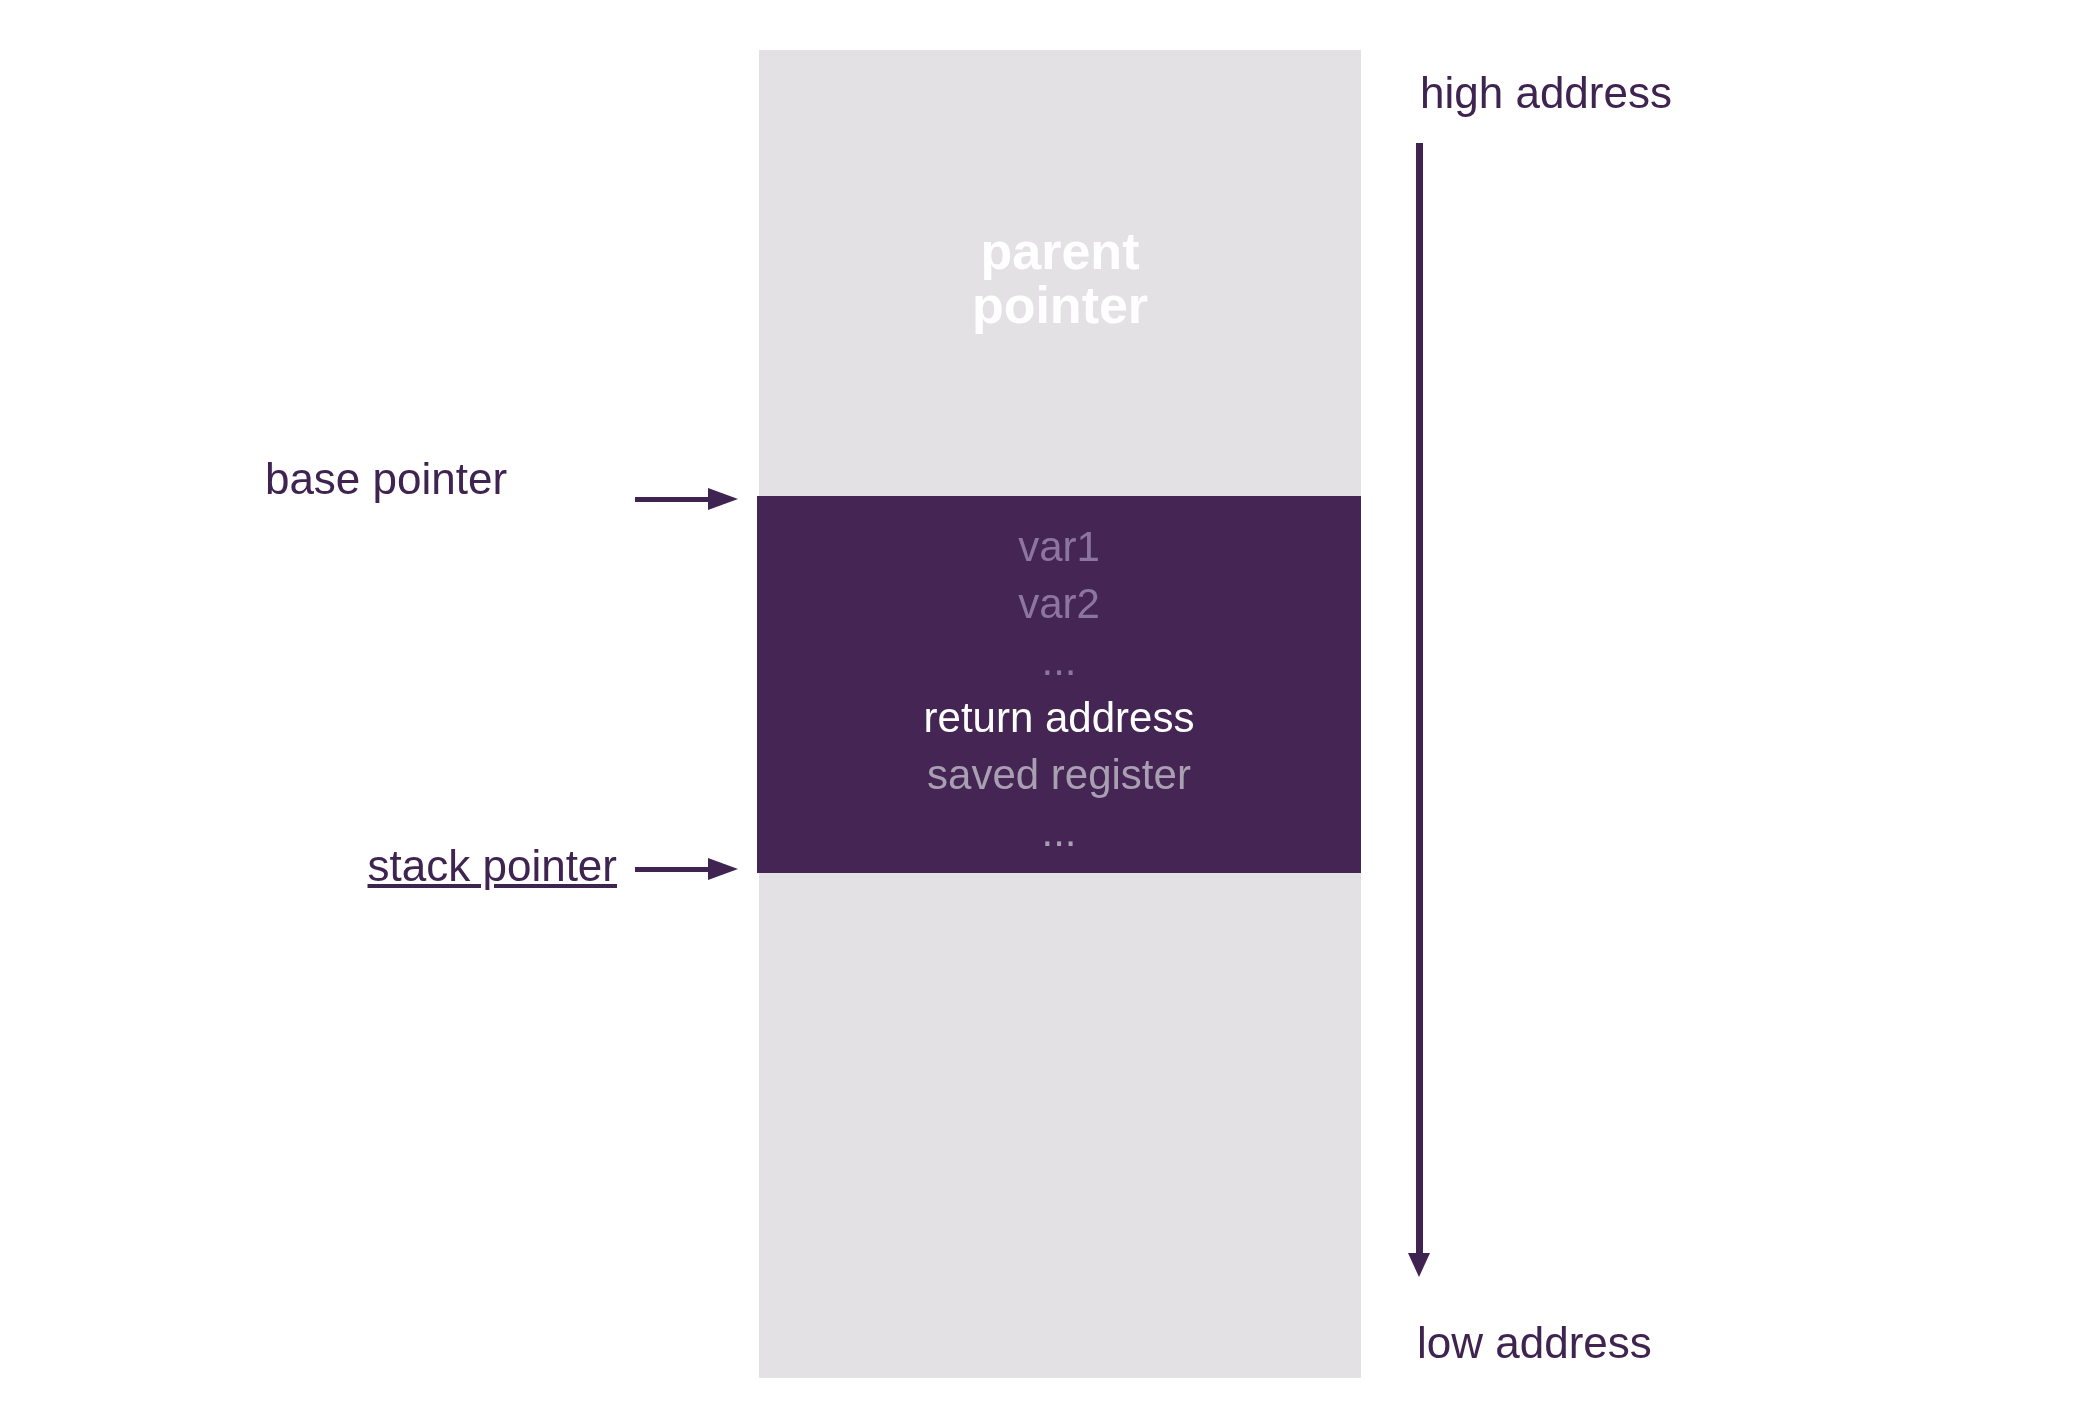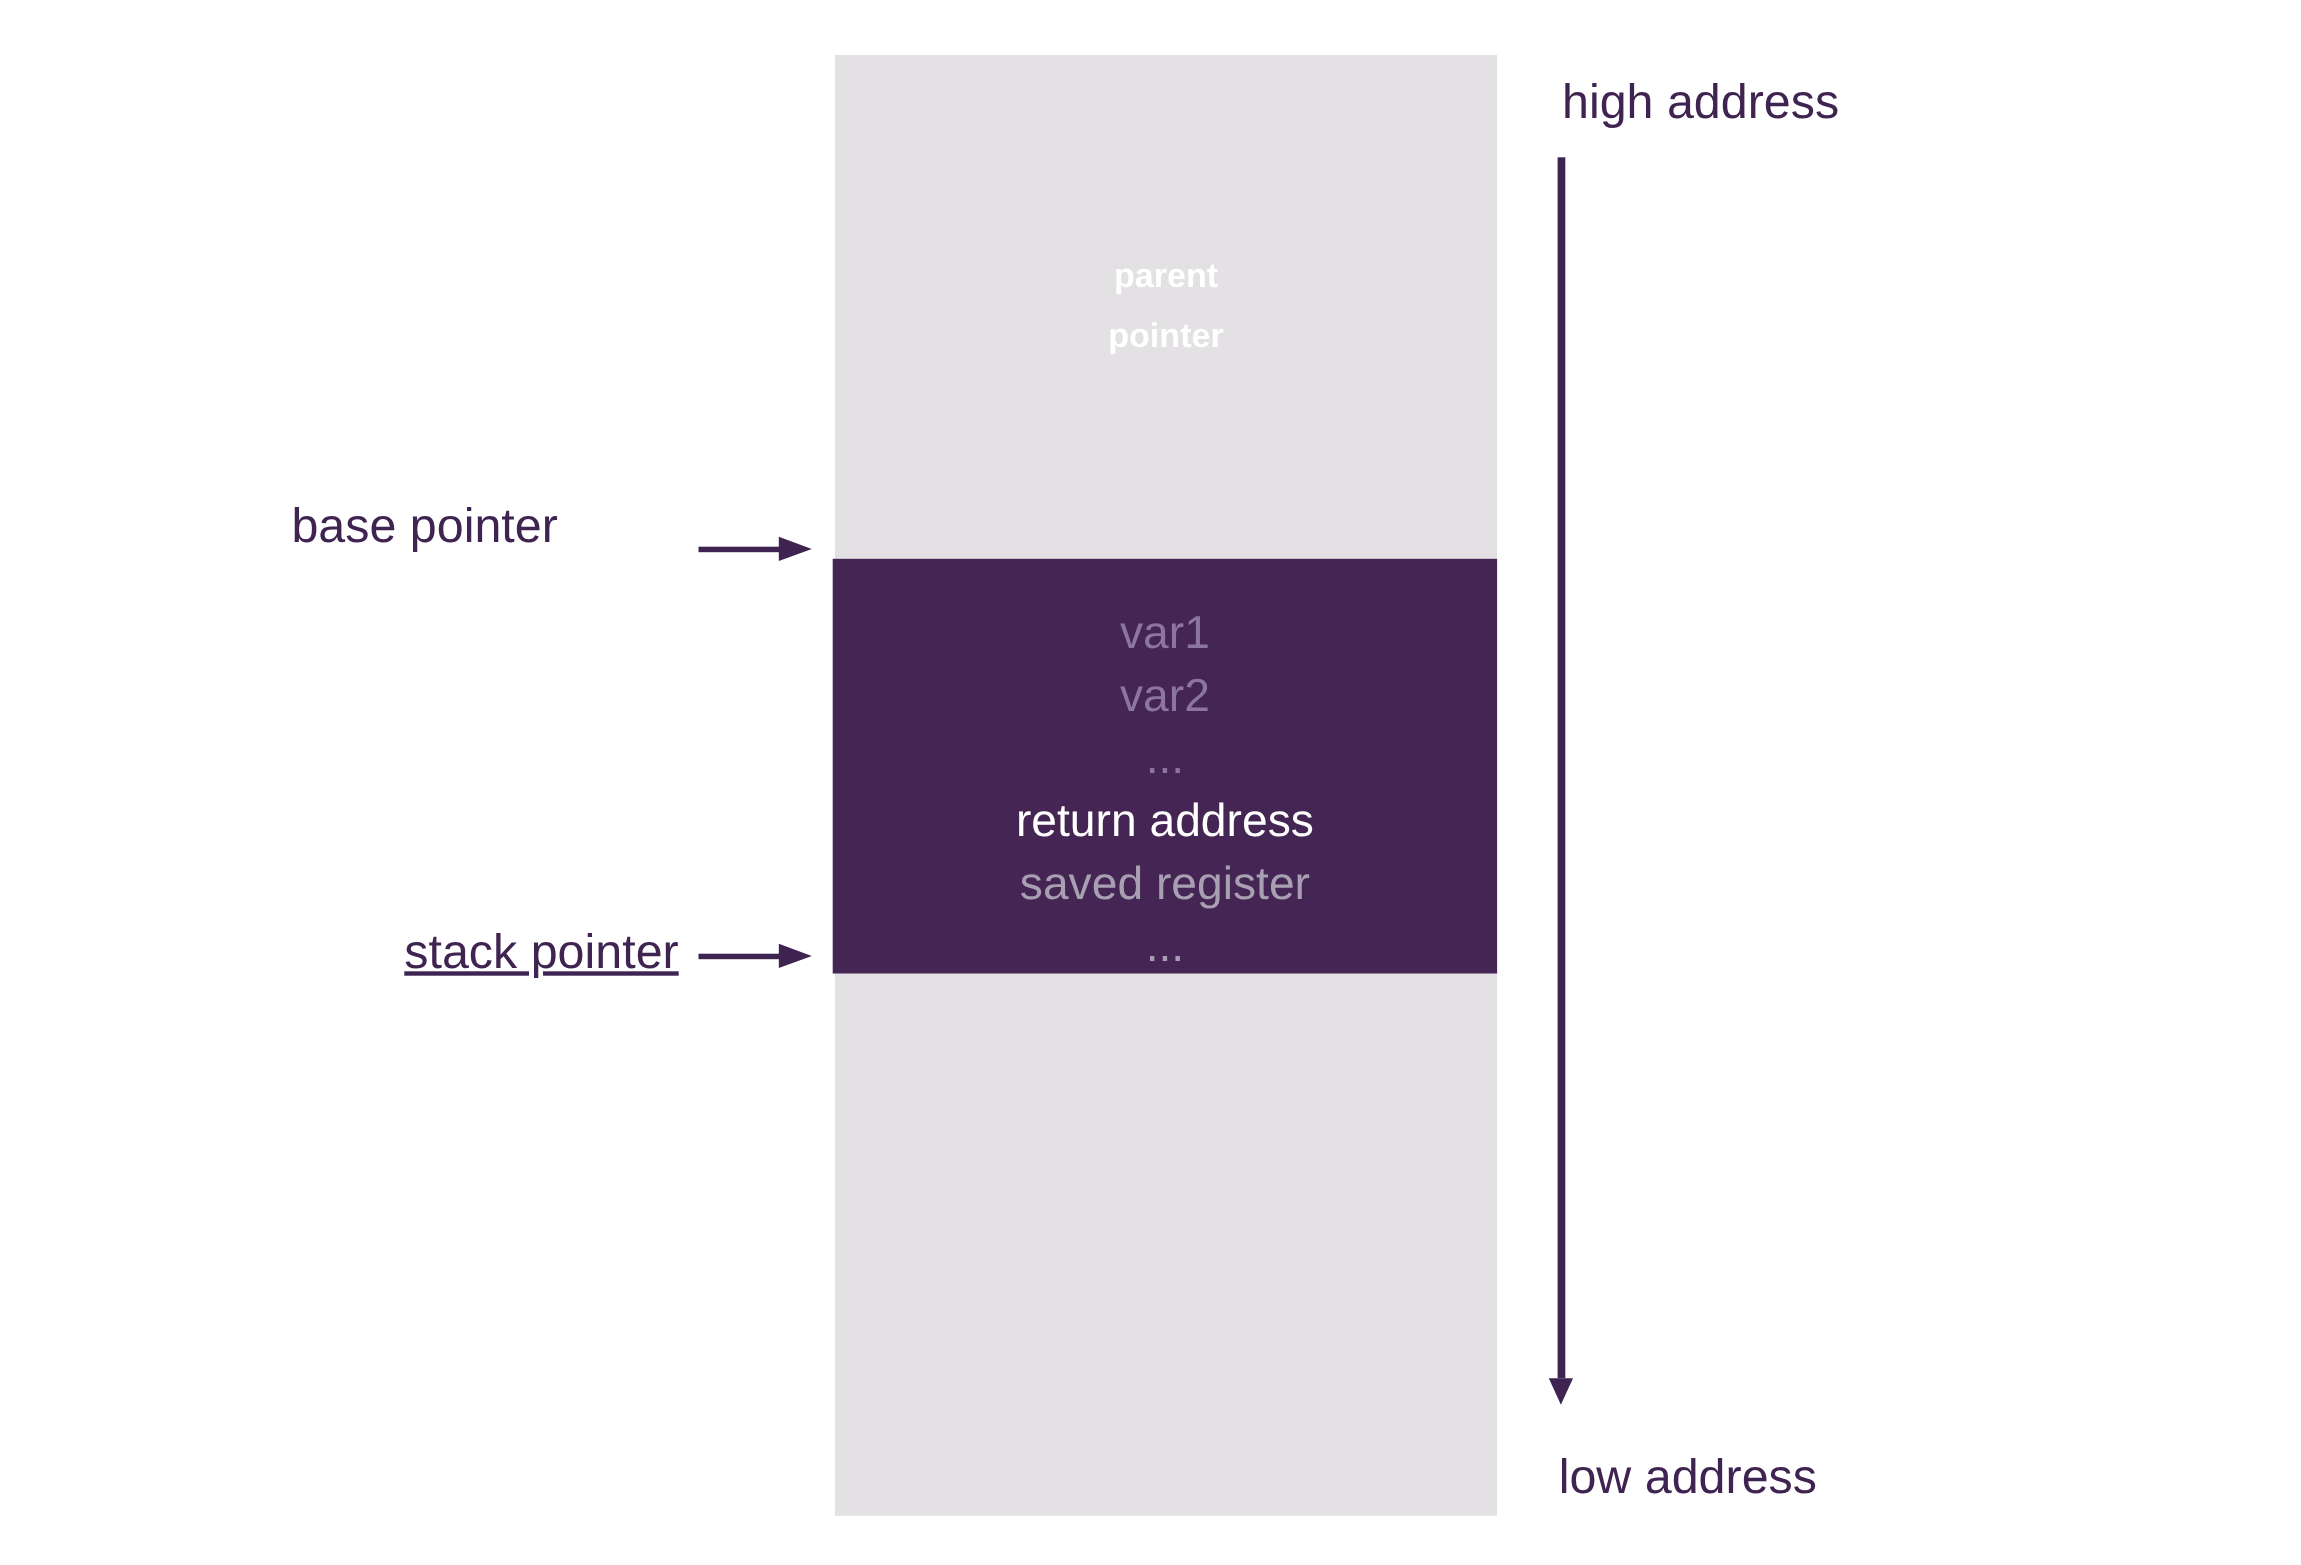--- a/index.html
+++ b/index.html
@@ -19,33 +19,33 @@
     width: 602px; height: 1328px;
     background: var(--column-gray, #e3e1e4);
   }
 
   
   .parent-frames {
     position: absolute;
     left: 759px; top: 224px;
     width: 602px;
     text-align: center;
-    font-size: 31px;
+    font-size: 52px;
     font-weight: 600;
     line-height: 54px;
     color: var(--white-text, #ffffff);
   }
 
   
   .stack-frame {
     position: absolute;
-    left: 757px; top: 508px;
+    left: 757px; top: 496px;
     width: 604px; height: 377px;
     box-sizing: border-box;
-    padding-top: 38px;
+    padding-top: 22px;
     background: var(--frame-purple, #452553);
     text-align: center;
     font-size: 42px;
     line-height: 57px;
   }
   .stack-frame .row.muted  { color: var(--muted-text, #8c76a1); }
   .stack-frame .row.bright { color: var(--white-text, #ffffff); font-weight: 400; }
   .stack-frame .row.light  { color: var(--light-text, #a99fb2); }
 
   

